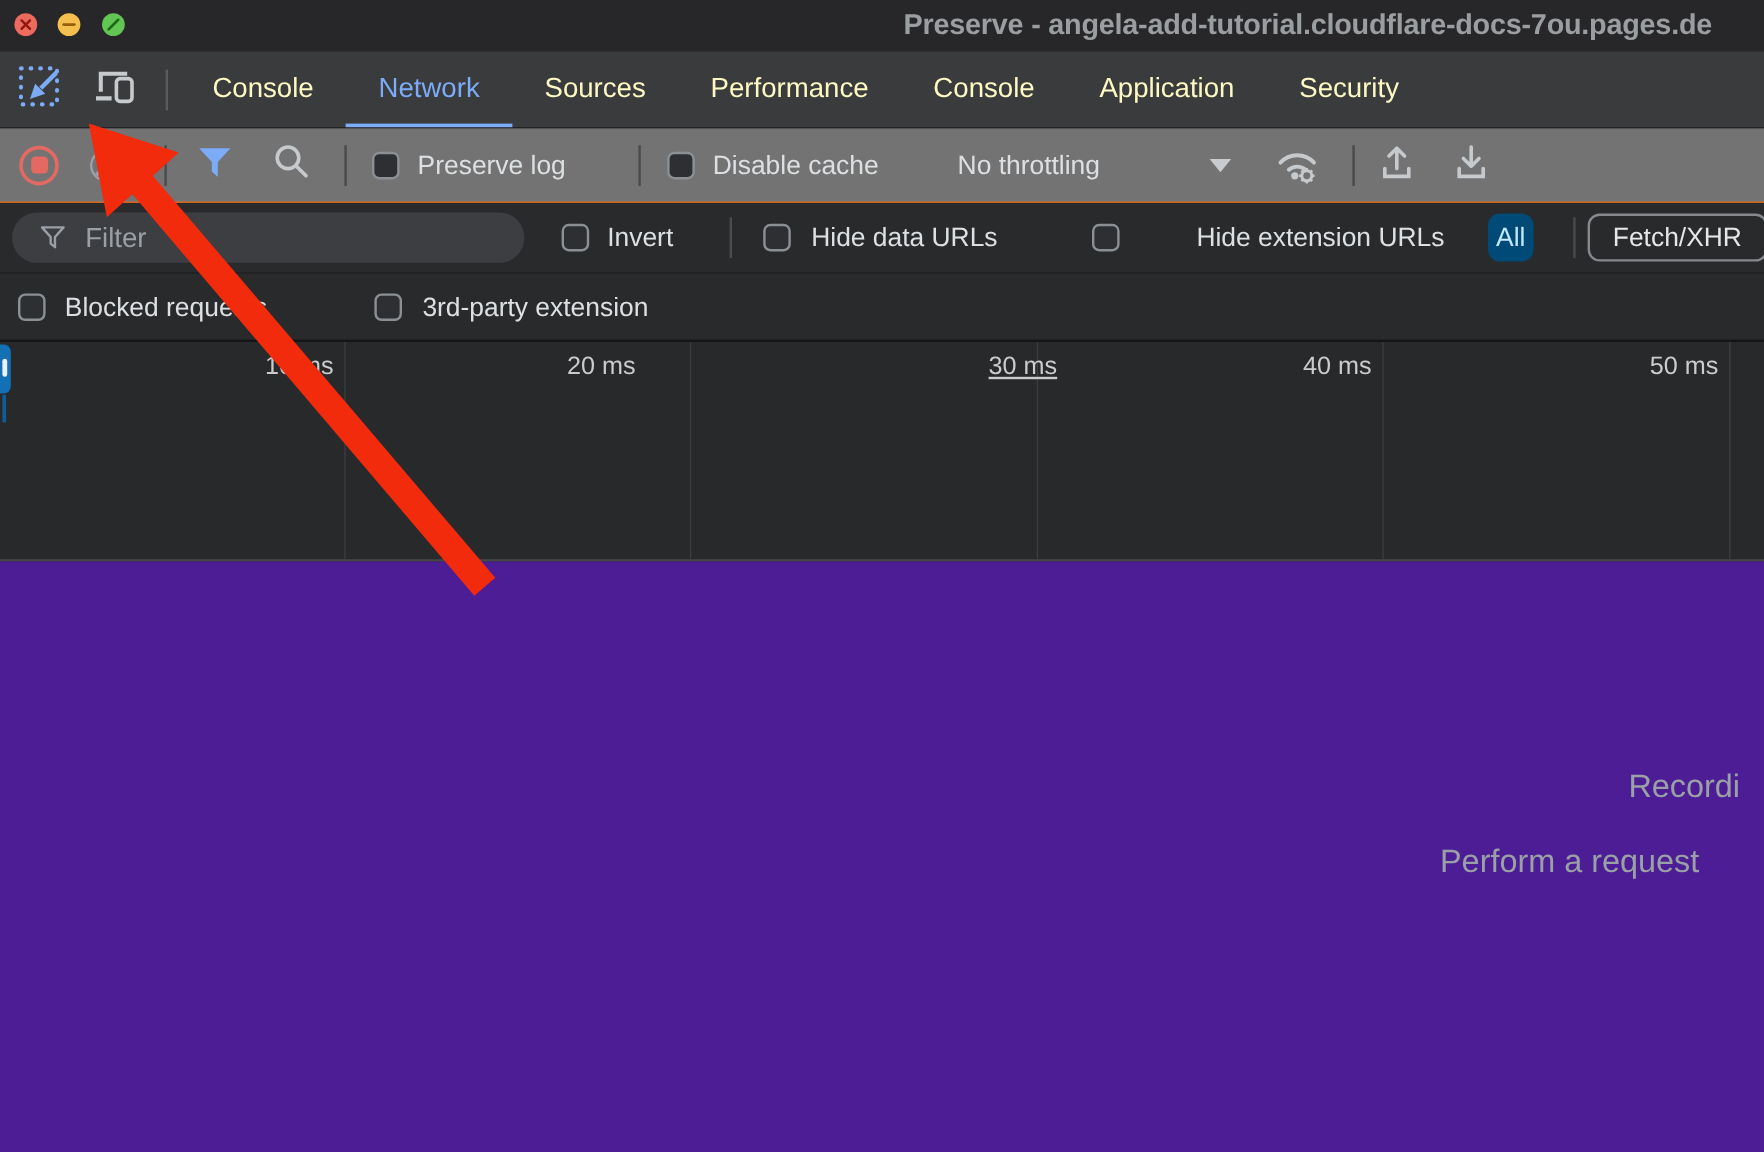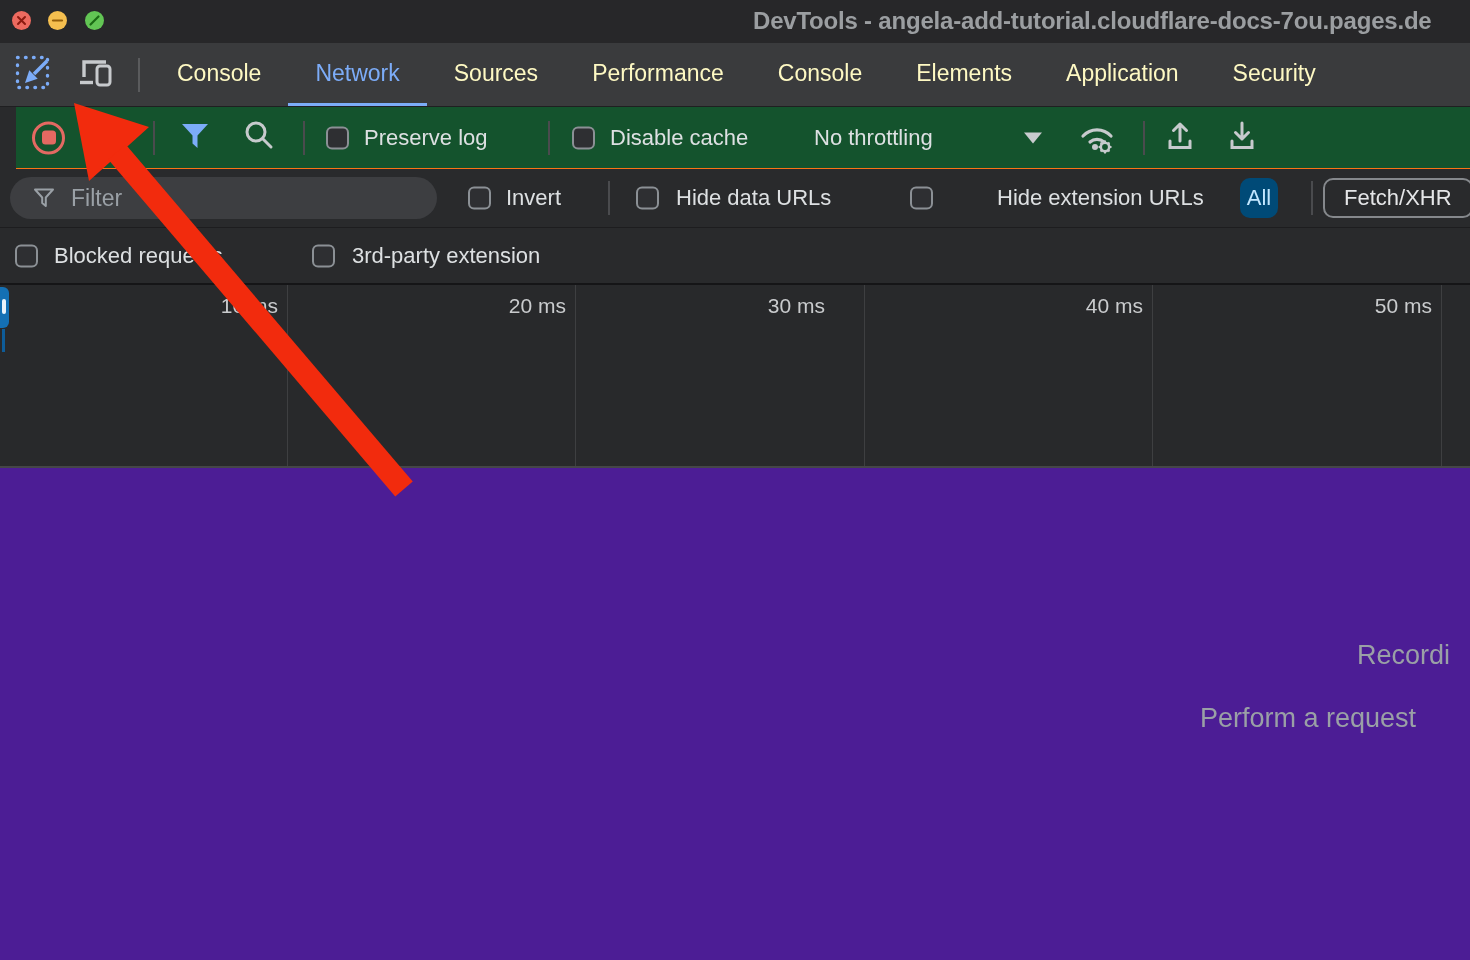--- a/index.html
+++ b/index.html
@@ -9,21 +9,21 @@
     font-family:"Liberation Sans","DejaVu Sans",sans-serif;
     -webkit-font-smoothing:antialiased;
   }
   :root{
     --accent:#7cacf8; --record:#e46962; --chip-bg:#004a77; --chip-text:#c2e7ff;
     --arrow:#f22b0d; --icon:#c7cacd; --label:#dde0e2; --muted:#9aa0a6;
   }
   
   .titlebar{position:absolute;top:0;left:0;right:0;height:43px;background:#272729}
   .tabbar{position:absolute;top:43px;left:0;right:0;height:63px;background:#3a3b3d;border-bottom:1px solid #1f1f21}
-  .net-toolbar{position:absolute;top:107px;left:16px;right:0;height:61px;background:#14532d;border-bottom:3px solid #f97316}
+  .net-toolbar{position:absolute;top:107px;left:0;right:0;height:61px;background:#737373;border-bottom:3px solid #f97316}
   .filter-row{position:absolute;top:169px;left:0;right:0;height:58px;background:#292a2c;border-bottom:1px solid #1d1d1f}
   .filter-row2{position:absolute;top:228px;left:0;right:0;height:55px;background:#292a2c;border-bottom:2px solid #151517}
   .timeline{position:absolute;top:285px;left:0;right:0;height:181px;background:#28292b;border-bottom:2px solid #454648}
   .main{position:absolute;top:468px;left:0;right:0;bottom:0;background:#4c1d95}
 
   
   .tl-btn{position:absolute;top:11px;width:19px;height:19px;border-radius:50%}
   .win-title{position:absolute;left:753px;top:7px;font-size:24px;font-weight:700;color:#9b9ea1;white-space:nowrap;letter-spacing:-.2px}
 
   
@@ -76,21 +76,21 @@
   <div class="tl-btn" style="left:48px;background:#f5bf4f">
     <svg width="19" height="19">
         <path d="M5 9.5 H14" stroke="#95600b" stroke-width="2.2" stroke-linecap="round"></path>
       </svg>
   </div>
   <div class="tl-btn" style="left:85px;background:#62c554">
     <svg width="19" height="19">
         <path d="M5.5 13.5 L13.5 5.5" stroke="#1a6a14" stroke-width="2.2" stroke-linecap="round"></path>
       </svg>
   </div>
-  <div class="win-title">DevTools - angela-add-tutorial.cloudflare-docs-7ou.pages.de</div>
+  <div class="win-title">Preserve - angela-add-tutorial.cloudflare-docs-7ou.pages.de</div>
 </div>
 
 <div class="tabbar">
   <div class="icon-btn" style="left:14px">
     <svg width="40" height="38" viewBox="0 0 40 38">
       <rect x="3.5" y="3.5" width="30" height="30" fill="none" stroke="var(--accent)" stroke-width="3.4" stroke-dasharray="0.6 7.4" stroke-linecap="round"></rect>
       <path d="M33 7 L20 20" stroke="var(--accent)" stroke-width="3.6"></path>
       <polygon points="11,29 23.7,24.7 15.3,16.3" fill="var(--accent)"></polygon>
     </svg>
   </div>
@@ -101,21 +101,20 @@
       <rect x="21" y="11" width="13" height="19" rx="3" fill="#3a3b3d" stroke="var(--icon)" stroke-width="3"></rect>
     </svg>
   </div>
   <div class="item vsep" style="left:138px;background:#5a5b5d"></div>
   <div class="tabs">
       <div class="tab">Console</div>
       <div class="tab active">Network</div>
       <div class="tab">Sources</div>
       <div class="tab">Performance</div>
       <div class="tab">Console</div>
-      <div class="tab">Elements</div>
       <div class="tab">Application</div>
       <div class="tab">Security</div>
     </div>
 </div>
 
 <div class="net-toolbar">
   <div class="item" style="left:16px">
     <div class="record">
         <div class="record-inner"></div>
       </div>
@@ -195,23 +194,23 @@
   <div class="item lbl" style="left:352px">3rd-party extension</div>
 </div>
 
 <div class="timeline">
   <div class="tl-badge"></div>
   <div class="tl-tail"></div>
 
 <div class="grid-line" style="left: 287px;"></div>
     <div class="tick-label" style="left: 148px;">10 ms</div>
     <div class="grid-line" style="left: 575px;"></div>
-    <div class="tick-label" style="left: 436px;">20 ms</div>
+    <div class="tick-label" style="left: 436px; text-align: center;">20 ms</div>
     <div class="grid-line" style="left: 864px;"></div>
-    <div class="tick-label" style="left: 695px;">30 ms</div>
+    <div class="tick-label" style="left: 751px; text-decoration: underline;">30 ms</div>
     <div class="grid-line" style="left: 1152px;"></div>
     <div class="tick-label" style="left: 1013px;">40 ms</div>
     <div class="grid-line" style="left: 1441px;"></div>
     <div class="tick-label" style="left: 1302px;">50 ms</div>
   </div>
 
 <div class="main">
   <div class="empty-line" style="left:1357px;top:172px">Recordi</div>
   <div class="empty-line" style="left:1200px;top:235px">Perform a request</div>
 </div>

